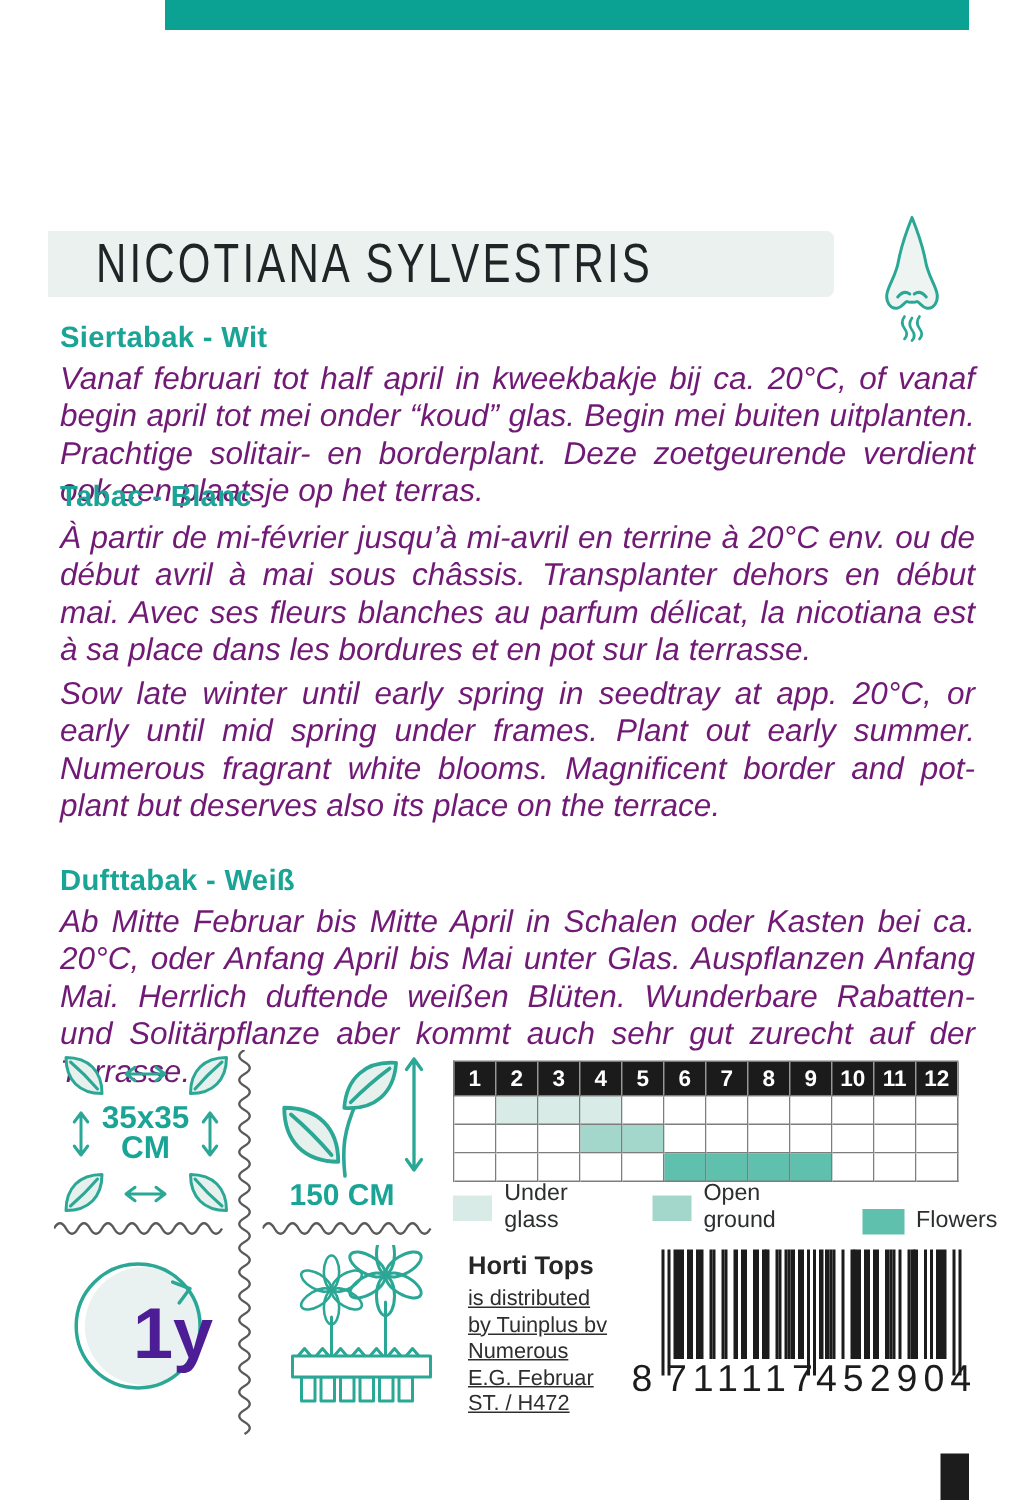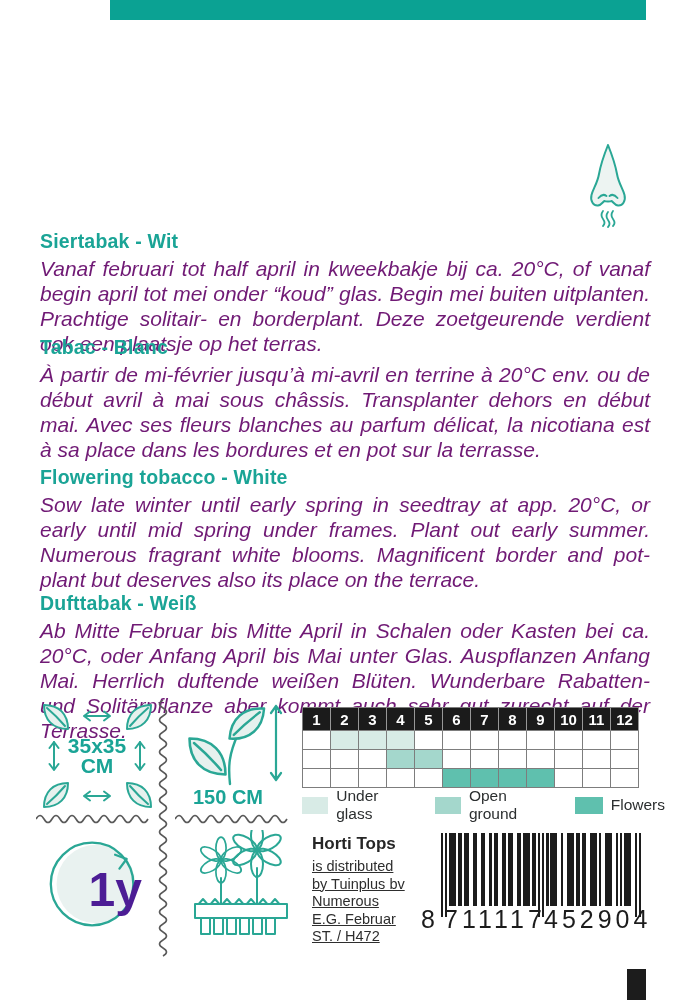--- a/index.html
+++ b/index.html
@@ -9,21 +9,21 @@
   .topbar{position:absolute;left:110px;top:0;width:536px;height:20px;background:#0ba293;}
 
   .titleband{position:absolute;left:32px;top:154px;width:524px;height:44px;background:#eaf1ef;
              border-radius:0 5px 5px 0;display:flex;align-items:center;}
   .title-text{display:inline-block;margin-left:32px;font-size:40px;font-weight:500;color:#1f2426;
               letter-spacing:3px;transform:scale(0.70,0.92);transform-origin:left center;white-space:nowrap;}
 
   .nose{position:absolute;left:582px;top:141px;}
 
   .sec{position:absolute;left:40px;width:610px;}
-  .sec h2{margin:16px 0 3px 0;font-size:19.5px;font-weight:bold;color:#1aa496;letter-spacing:0.2px;}
+  .sec h2{margin:0 0 3px 0;font-size:19.5px;font-weight:bold;color:#1aa496;letter-spacing:0.2px;}
   .sec p{margin:0;font-size:21px;line-height:25px;color:#701a75;text-align:justify;font-style:italic;}
   .sec-nl{top:214px;} .sec-fr{top:320px;} .sec-en{top:450px;} .sec-de{top:576px;}
 
   .ic{position:absolute;}
   .ic1{left:38px;top:700px;width:118px;height:112px;}
   .spacing-label{position:absolute;left:20px;top:36px;width:78px;text-align:center;
                  font-size:21px;line-height:20px;font-weight:bold;color:#1aa496;}
   .ic2{left:178px;top:700px;width:118px;height:112px;}
   .height-label{position:absolute;left:0;top:86px;width:100px;text-align:center;
                 font-size:20px;font-weight:bold;color:#1aa496;}
@@ -37,21 +37,21 @@
   .wavy-h1{left:36px;top:813px;}
   .wavy-h2{left:175px;top:813px;}
 
   .cal{position:absolute;left:302px;top:707px;width:336px;display:grid;
        grid-template-columns:repeat(12,1fr);border-top:1px solid #7d7d7d;border-left:1px solid #7d7d7d;}
   .cal .ch{height:22px;background:#1b1b1b;color:#fff;font-size:15px;font-weight:bold;
            display:flex;align-items:center;justify-content:center;
            border-right:1px solid #989898;border-bottom:1px solid #7d7d7d;}
   .cal .cc{height:18px;background:#fff;border-right:1px solid #7d7d7d;border-bottom:1px solid #7d7d7d;}
 
-  .legend{position:absolute;left:302px;top:787px;display:flex;align-items:center;}
+  .legend{position:absolute;left:302px;top:787px;display:flex;align-items:flex-end;}
   .legend .li{display:flex;align-items:center;margin-right:21px;}
   .legend .sw{width:28px;height:17px;margin-right:8px;}
   .legend .lt{font-size:15.5px;color:#2c2f30;}
 
   .dist{position:absolute;left:312px;top:834px;width:120px;color:#2e2e2e;}
   .dist .brand{font-size:17px;font-weight:bold;margin-bottom:4px;color:#262626;}
   .dist .dl{font-size:14.5px;line-height:17.5px;text-decoration:underline;}
 
   .bc{position:absolute;left:424px;top:833px;width:232px;height:100px;}
   .bars{position:absolute;left:17px;top:0;width:201px;height:85px;}
@@ -65,37 +65,39 @@
 
   svg{display:block;}
 </style>
 </head>
 <body>
 
 <div class="page">
 
   <div class="topbar"></div>
 
+  <div class="titleband">
+    <span class="title-text">NICOTIANA SYLVESTRIS</span>
+  </div>
 
   <svg class="nose" width="52" height="92" viewBox="0 0 52 92">
     <path d="M26 4 C22 14 19 22 17 33 C15.5 42 11 48 9.5 54 C8 60 11.5 65 16 64.5 C19.5 64 20.5 61 22.5 60 C23.5 60.7 28.5 60.7 29.5 60 C31.5 61 32.5 64 36 64.5 C40.5 65 44 60 42.5 54 C41 48 36.5 42 35 33 C33 22 30 14 26 4 Z" fill="#edf4f2" stroke="#2aa795" stroke-width="2" stroke-linejoin="round"></path>
     <path d="M16.5 57 q4 -5 8 -2 M35.5 57 q-4 -5 -8 -2" fill="none" stroke="#2aa795" stroke-width="2" stroke-linecap="round"></path>
     <path d="M21 70 q-3 4 0 8 q3 4 0 7 M26 71 q-3 4 0 8 q3 4 0 7 M31 70 q-3 4 0 8 q3 4 0 7" fill="none" stroke="#2aa795" stroke-width="1.8" stroke-linecap="round"></path>
   </svg>
 
   <div class="sec sec-nl">
     <h2>Siertabak - Wit</h2>
     <p>Vanaf februari tot half april in kweekbakje bij ca. 20°C, of vanaf begin april tot mei onder “koud” glas. Begin mei buiten uitplanten. Prachtige solitair- en borderplant. Deze zoetgeurende verdient ook een plaatsje op het terras.</p>
   </div>
   <div class="sec sec-fr">
     <h2>Tabac - Blanc</h2>
     <p>À partir de mi-février jusqu’à mi-avril en terrine à 20°C env. ou de début avril à mai sous châssis. Transplanter dehors en début mai. Avec ses fleurs blanches au parfum délicat, la nicotiana est à sa place dans les bordures et en pot sur la terrasse.</p>
   </div>
   <div class="sec sec-en">
-    <h2>Flowering tobacco - White</h2>
     <p>Sow late winter until early spring in seedtray at app. 20°C, or early until mid spring under frames. Plant out early summer. Numerous fragrant white blooms. Magnificent border and pot-plant but deserves also its place on the terrace.</p>
   </div>
   <div class="sec sec-de">
     <h2>Dufttabak - Weiß</h2>
     <p>Ab Mitte Februar bis Mitte April in Schalen oder Kasten bei ca. 20°C, oder Anfang April bis Mai unter Glas. Auspflanzen Anfang Mai. Herrlich duftende weißen Blüten. Wunderbare Rabatten- und Solitärpflanze aber kommt auch sehr gut zurecht auf der Terrasse.</p>
   </div>
 
   <div class="ic ic1">
     <svg width="118" height="112" viewBox="0 0 118 112">
       <g fill="#e6f1ee" stroke="#2aa795" stroke-width="2" stroke-linejoin="round">

